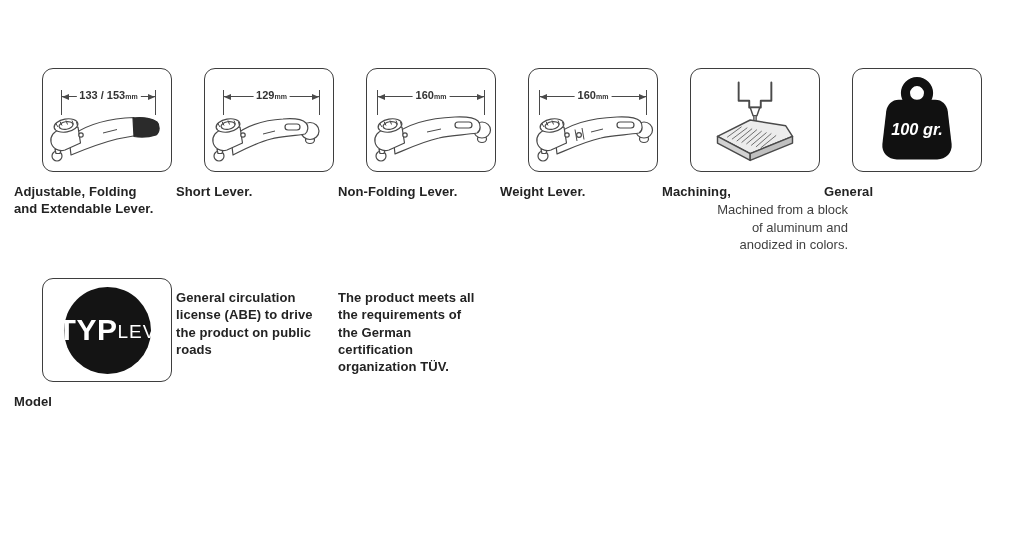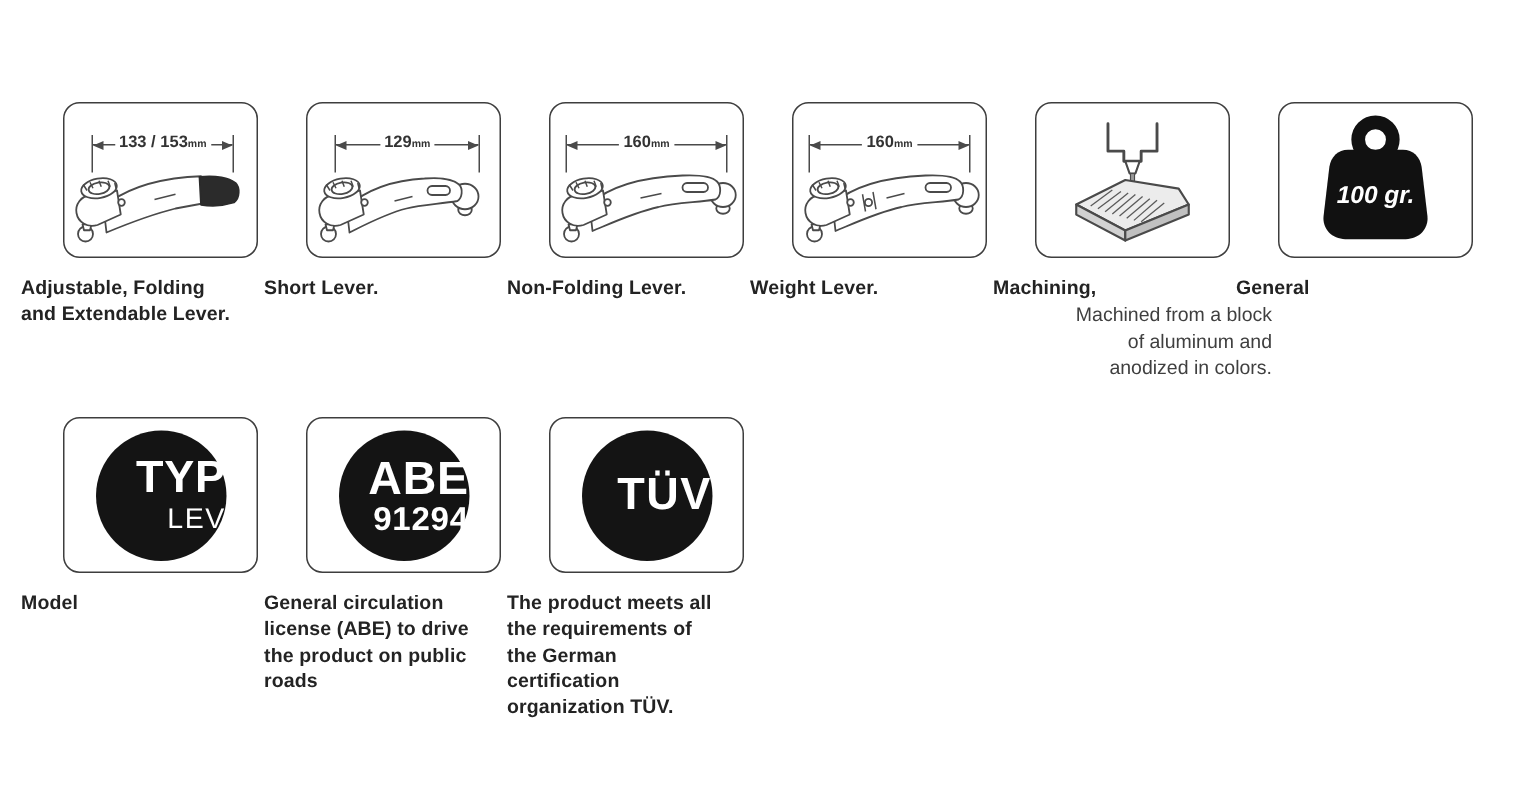--- a/index.html
+++ b/index.html
@@ -41,21 +41,21 @@
   .dim .dim-label{
     position:absolute;left:50%;top:8px;transform:translate(-50%,-57%);
     background:#fff;padding:0 3px;font-size:11px;font-weight:bold;color:#333;white-space:nowrap;
   }
   .dim .unit{font-size:7px;font-weight:bold;}
   
   .lever{position:absolute;left:4px;right:4px;bottom:5px;height:58px;}
   
   .badge{
     width:87px;height:87px;border-radius:50%;background:#141414;color:#fff;
-    display:flex;flex-direction:column;align-items:flex-end;justify-content:center;line-height:1;
+    display:flex;align-items:center;justify-content:center;line-height:1;
   }
   .b-typ-top{font-size:30px;font-weight:800;letter-spacing:.5px;}
   .b-typ-bot{font-size:19px;font-weight:400;margin-top:3px;letter-spacing:1px;}
   .b-abe-top{font-size:31px;font-weight:800;letter-spacing:.5px;}
   .b-abe-bot{font-size:22px;font-weight:800;margin-top:1px;letter-spacing:.5px;}
   .b-tuv{font-size:30px;font-weight:800;letter-spacing:1px;}
 </style>
 </head>
 <body>
 
@@ -230,38 +230,27 @@
     <div class="box">
       <div class="badge">
         <span class="b-typ-top">TYP</span>
         <span class="b-typ-bot">LEV</span>
       </div>
     </div>
     <div class="label">Model</div>
   </div>
 
   <div class="cell">
-    <div class="box">
-      <div class="badge">
-        <span class="b-abe-top">ABE</span>
-        <span class="b-abe-bot">91294</span>
-      </div>
-    </div>
     <div class="label">General circulation
 license (ABE) to drive
 the product on public
 roads</div>
   </div>
 
   <div class="cell">
-    <div class="box">
-      <div class="badge">
-        <span class="b-tuv">TÜV</span>
-      </div>
-    </div>
     <div class="label">The product meets all
 the requirements of
 the German
 certification
 organization TÜV.</div>
   </div>
 
 </div>
 
 </body></html>

